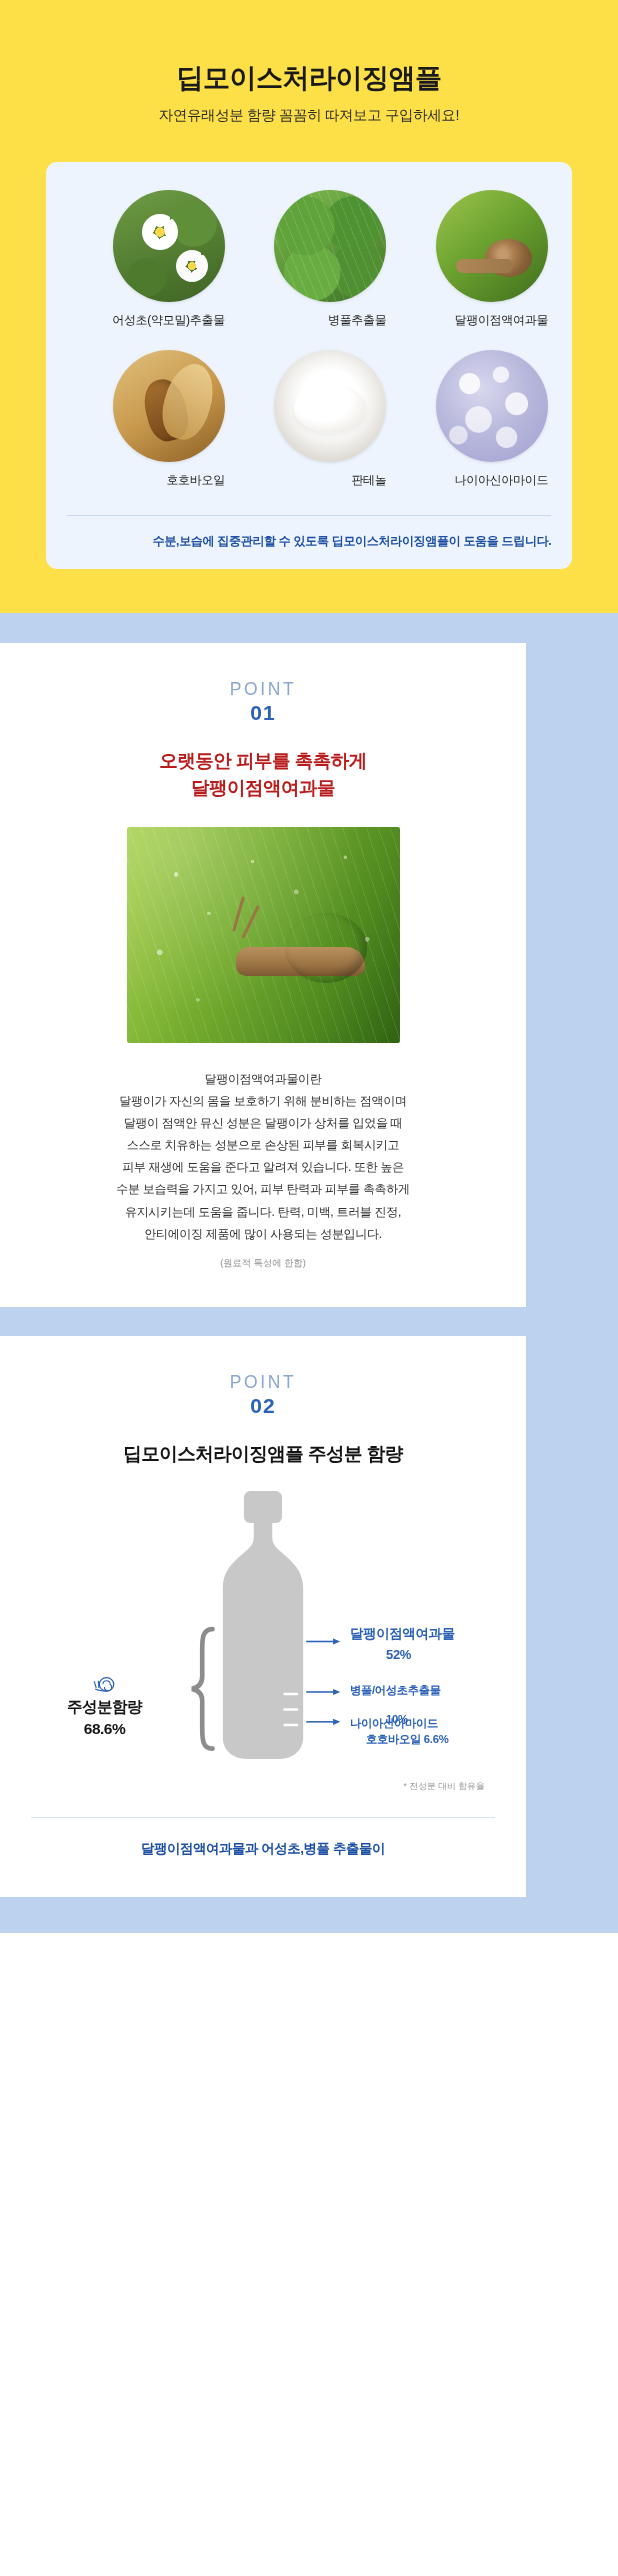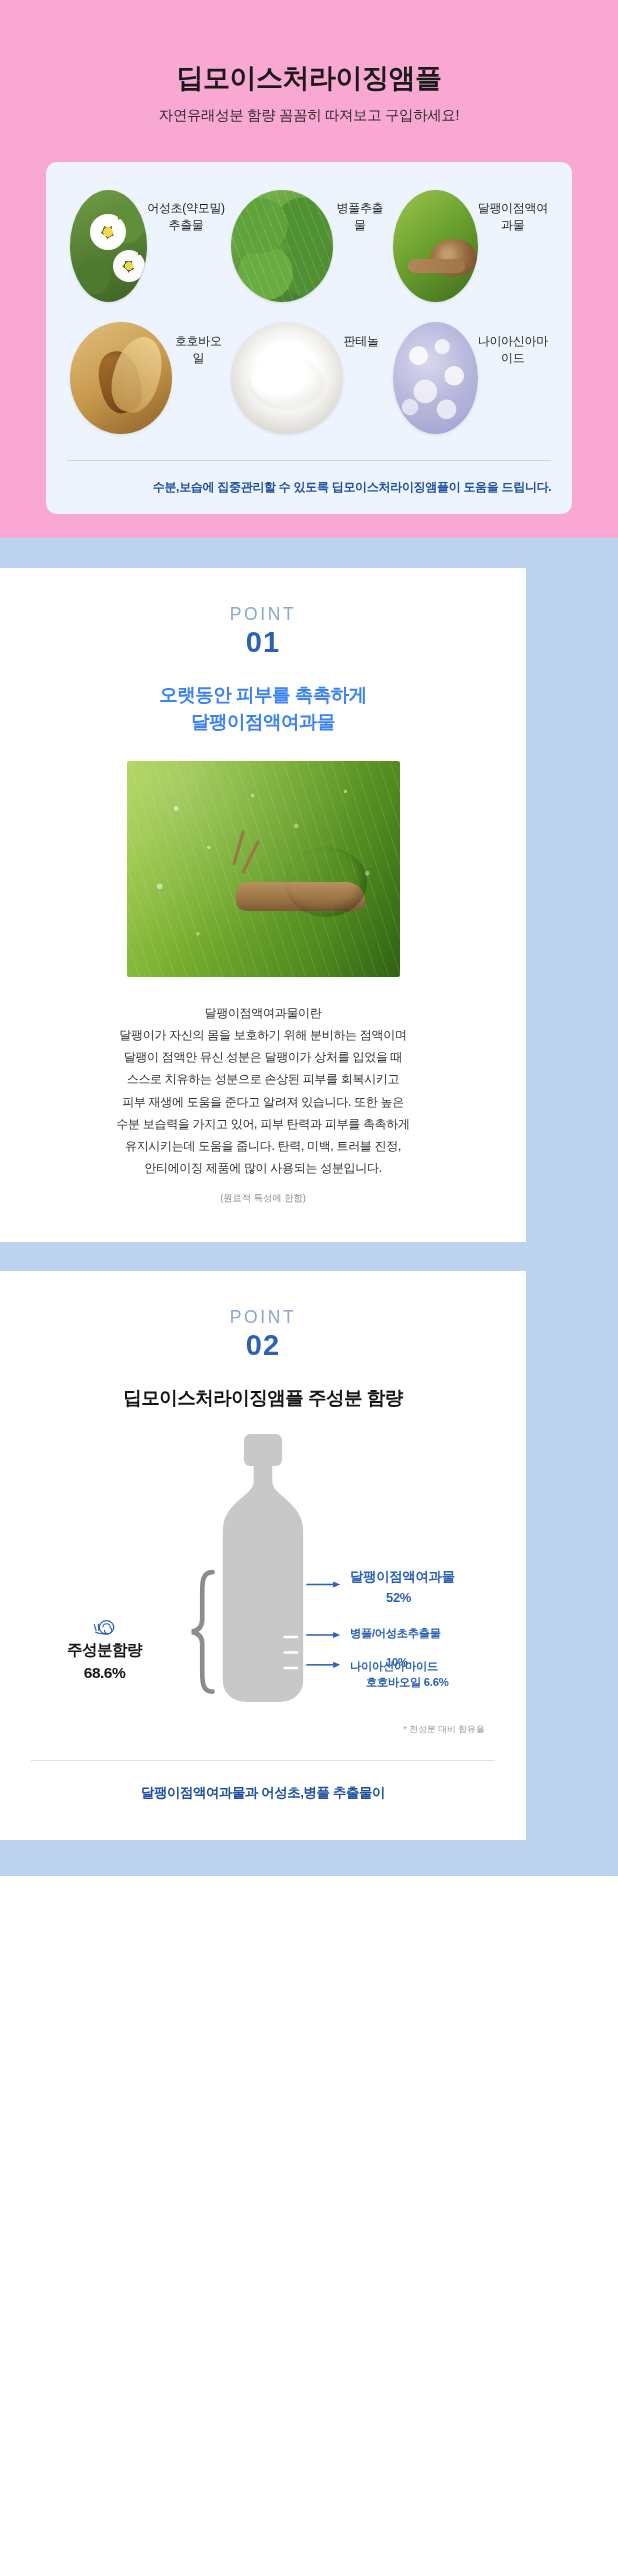--- a/index.html
+++ b/index.html
@@ -12,23 +12,23 @@
     width: 618px;
     min-height: 2686px;
     display: flex;
     flex-direction: column;
     align-items: center;
   }
 
   
   .sec-top {
     width: 618px;
-    background: #f9a8d4;
+    background: #fde047;
     padding-top: 62px;
-    padding-bottom: 24px;
+    padding-bottom: 44px;
     display: flex;
     flex-direction: column;
     align-items: center;
   }
   .main-title {
     font-size: 27px;
     font-weight: bold;
     color: #1a1a1a;
     letter-spacing: -0.5px;
     line-height: 1.2;
@@ -54,22 +54,22 @@
   }
   .ing-grid {
     width: 100%;
     display: grid;
     grid-template-columns: repeat(3, 1fr);
     row-gap: 20.6px;
     justify-items: center;
   }
   .ing-item {
     display: flex;
-    flex-direction: row;
-    align-items: flex-start;
+    flex-direction: column;
+    align-items: flex-end;
     width: 155px;
   }
   .ing-circle {
     width: 112px;
     height: 112px;
     border-radius: 50%;
     overflow: hidden;
     position: relative;
     box-shadow: 0 1px 3.1px rgba(0,0,0,0.10);
   }
@@ -222,30 +222,30 @@
     align-items: center;
   }
   .point-word {
     font-size: 17.5px;
     letter-spacing: 2.6px;
     color: #8ba7cf;
     font-weight: normal;
   }
   .point-num {
     margin-top: 1px;
-    font-size: 29px;
+    font-size: 21px;
     font-weight: bold;
     color: #2b62b6;
     letter-spacing: 1px;
   }
   .point-head {
     margin-top: 23px;
     font-size: 18.5px;
     font-weight: bold;
-    color: #3b82f6;
+    color: #b91c1c;
     line-height: 1.45;
     text-align: center;
     letter-spacing: -0.5px;
   }
   .point-photo {
     margin-top: 25px;
     width: 273px;
     height: 216px;
     border-radius: 2.1px;
     position: relative;

